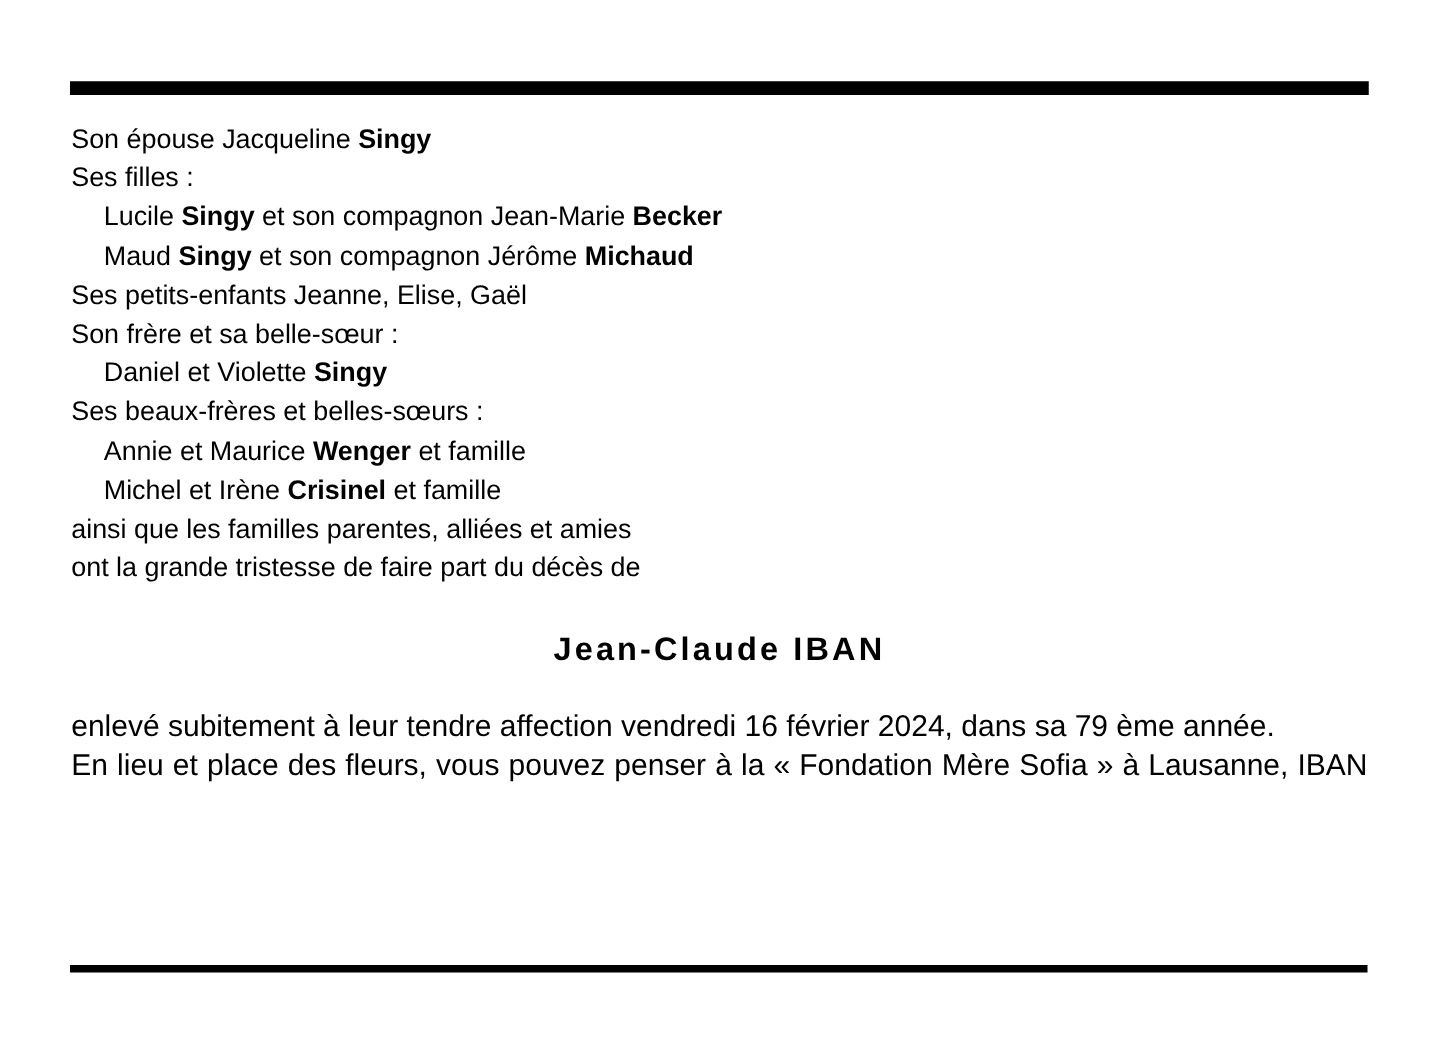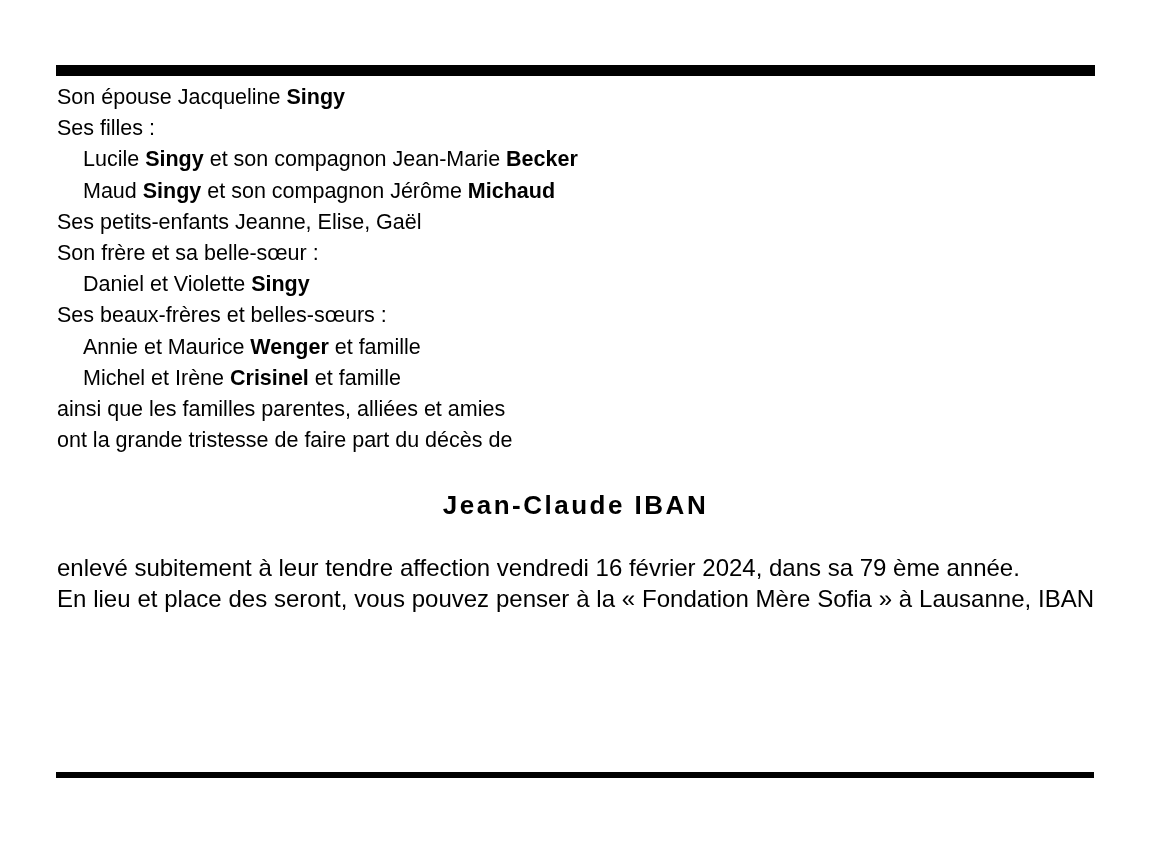--- a/index.html
+++ b/index.html
@@ -32,21 +32,21 @@
   }
   .rule-bottom {
     left: 56px;
     top: 772px;
     width: 1038px;
     height: 6px;
   }
   .content {
     position: absolute;
     left: 57px;
-    top: 82px;
+    top: 96px;
     width: 1037px;
   }
   .family-list {
     font-size: 21.5px;
     line-height: 31.2px;
     white-space: pre-wrap;
   }
   .family-line.indent {
     padding-left: 26px;
   }
@@ -76,18 +76,18 @@
 <div class="page">
   <div class="rule rule-top"></div>
 
   <div class="content">
     <div class="family-list"><div class="family-line"><span class="">Son épouse Jacqueline </span><span class="b">Singy</span></div><div class="family-line"><span class="">Ses filles :</span></div><div class="family-line indent"><span class="">Lucile </span><span class="b">Singy</span><span class=""> et son compagnon Jean-Marie </span><span class="b">Becker</span></div><div class="family-line indent"><span class="">Maud </span><span class="b">Singy</span><span class=""> et son compagnon Jérôme </span><span class="b">Michaud</span></div><div class="family-line"><span class="">Ses petits-enfants Jeanne, Elise, Gaël</span></div><div class="family-line"><span class="">Son frère et sa belle-sœur :</span></div><div class="family-line indent"><span class="">Daniel et Violette </span><span class="b">Singy</span></div><div class="family-line"><span class="">Ses beaux-frères et belles-sœurs :</span></div><div class="family-line indent"><span class="">Annie et Maurice </span><span class="b">Wenger</span><span class=""> et famille</span></div><div class="family-line indent"><span class="">Michel et Irène </span><span class="b">Crisinel</span><span class=""> et famille</span></div><div class="family-line"><span class="">ainsi que les familles parentes, alliées et amies</span></div><div class="family-line"><span class="">ont la grande tristesse de faire part du décès de</span></div></div>
 
     <div class="deceased-name">Jean-Claude IBAN</div>
 
     <div class="body-text">
         <div class="body-line">enlevé subitement à leur tendre affection vendredi 16 février 2024, dans sa 79 ème année.</div>
-        <div class="body-line justify-stretch">En lieu et place des seront, vous pouvez penser à la « Fondation Mère Sofia » à Lausanne, IBAN</div>
+        <div class="body-line justify-stretch">En lieu et place des fleurs, vous pouvez penser à la « Fondation Mère Sofia » à Lausanne, IBAN</div>
       </div>
   </div>
 
   <div class="rule rule-bottom"></div>
 </div>
 
 </body></html>

